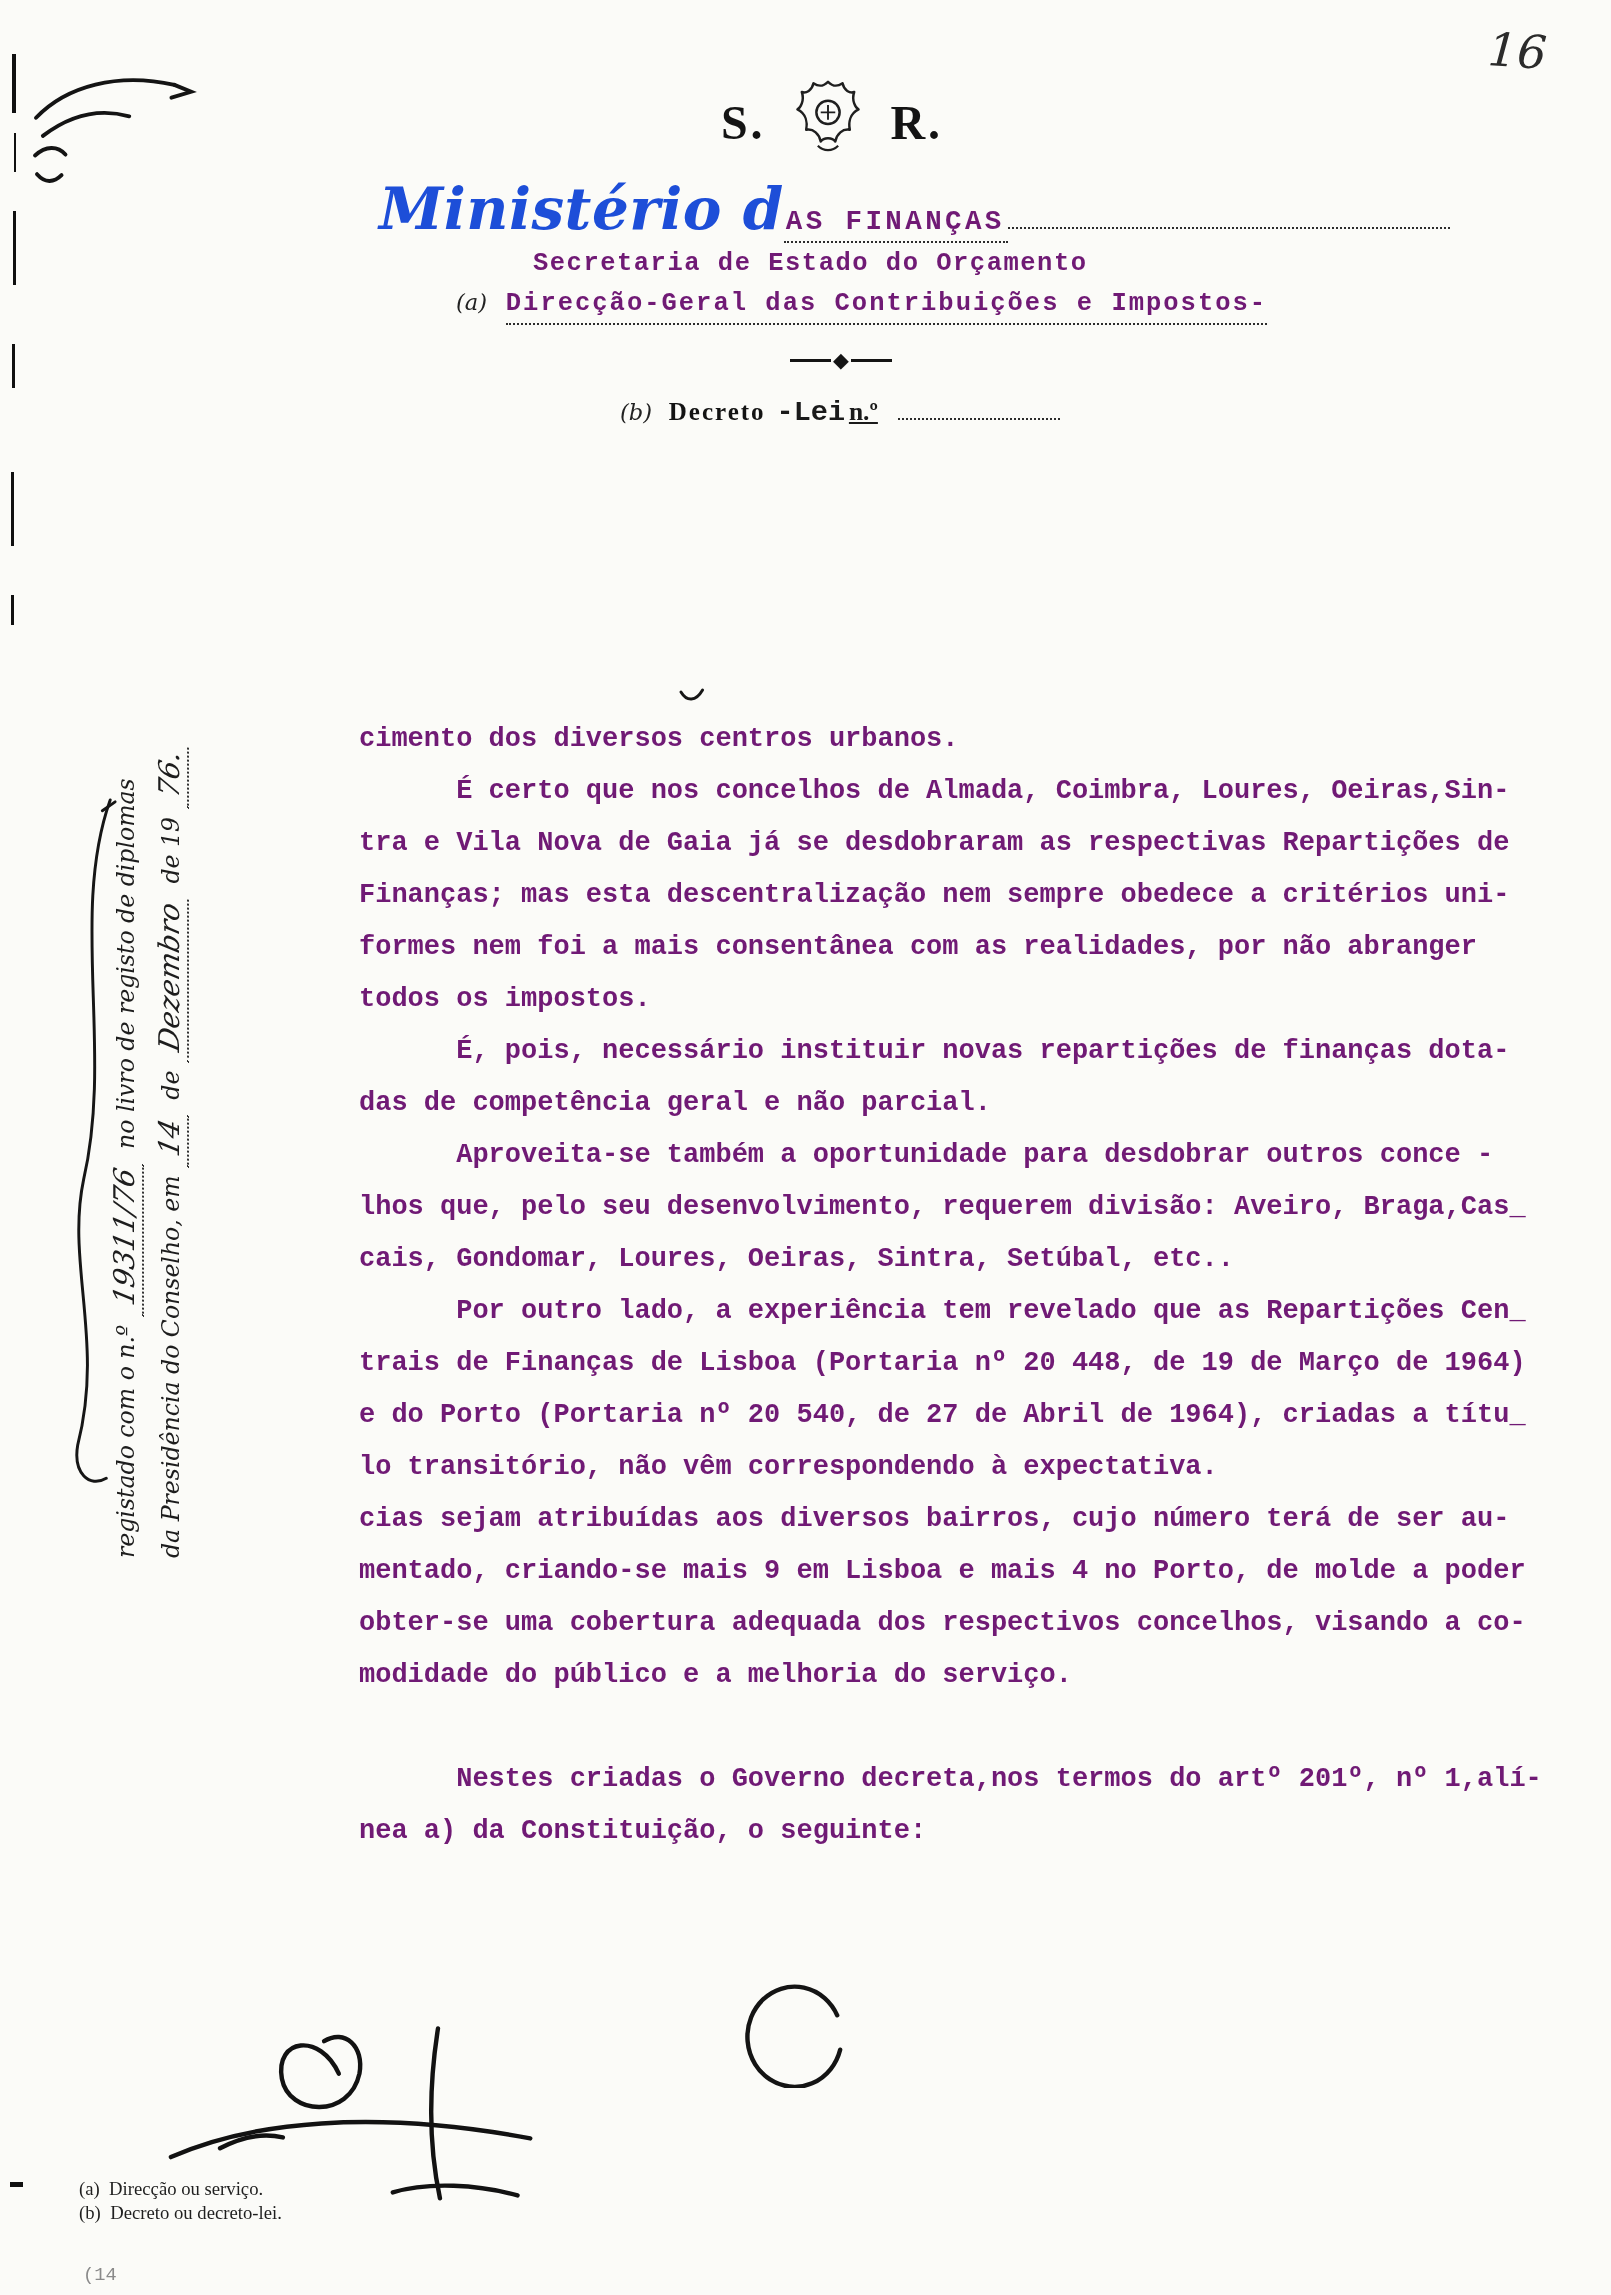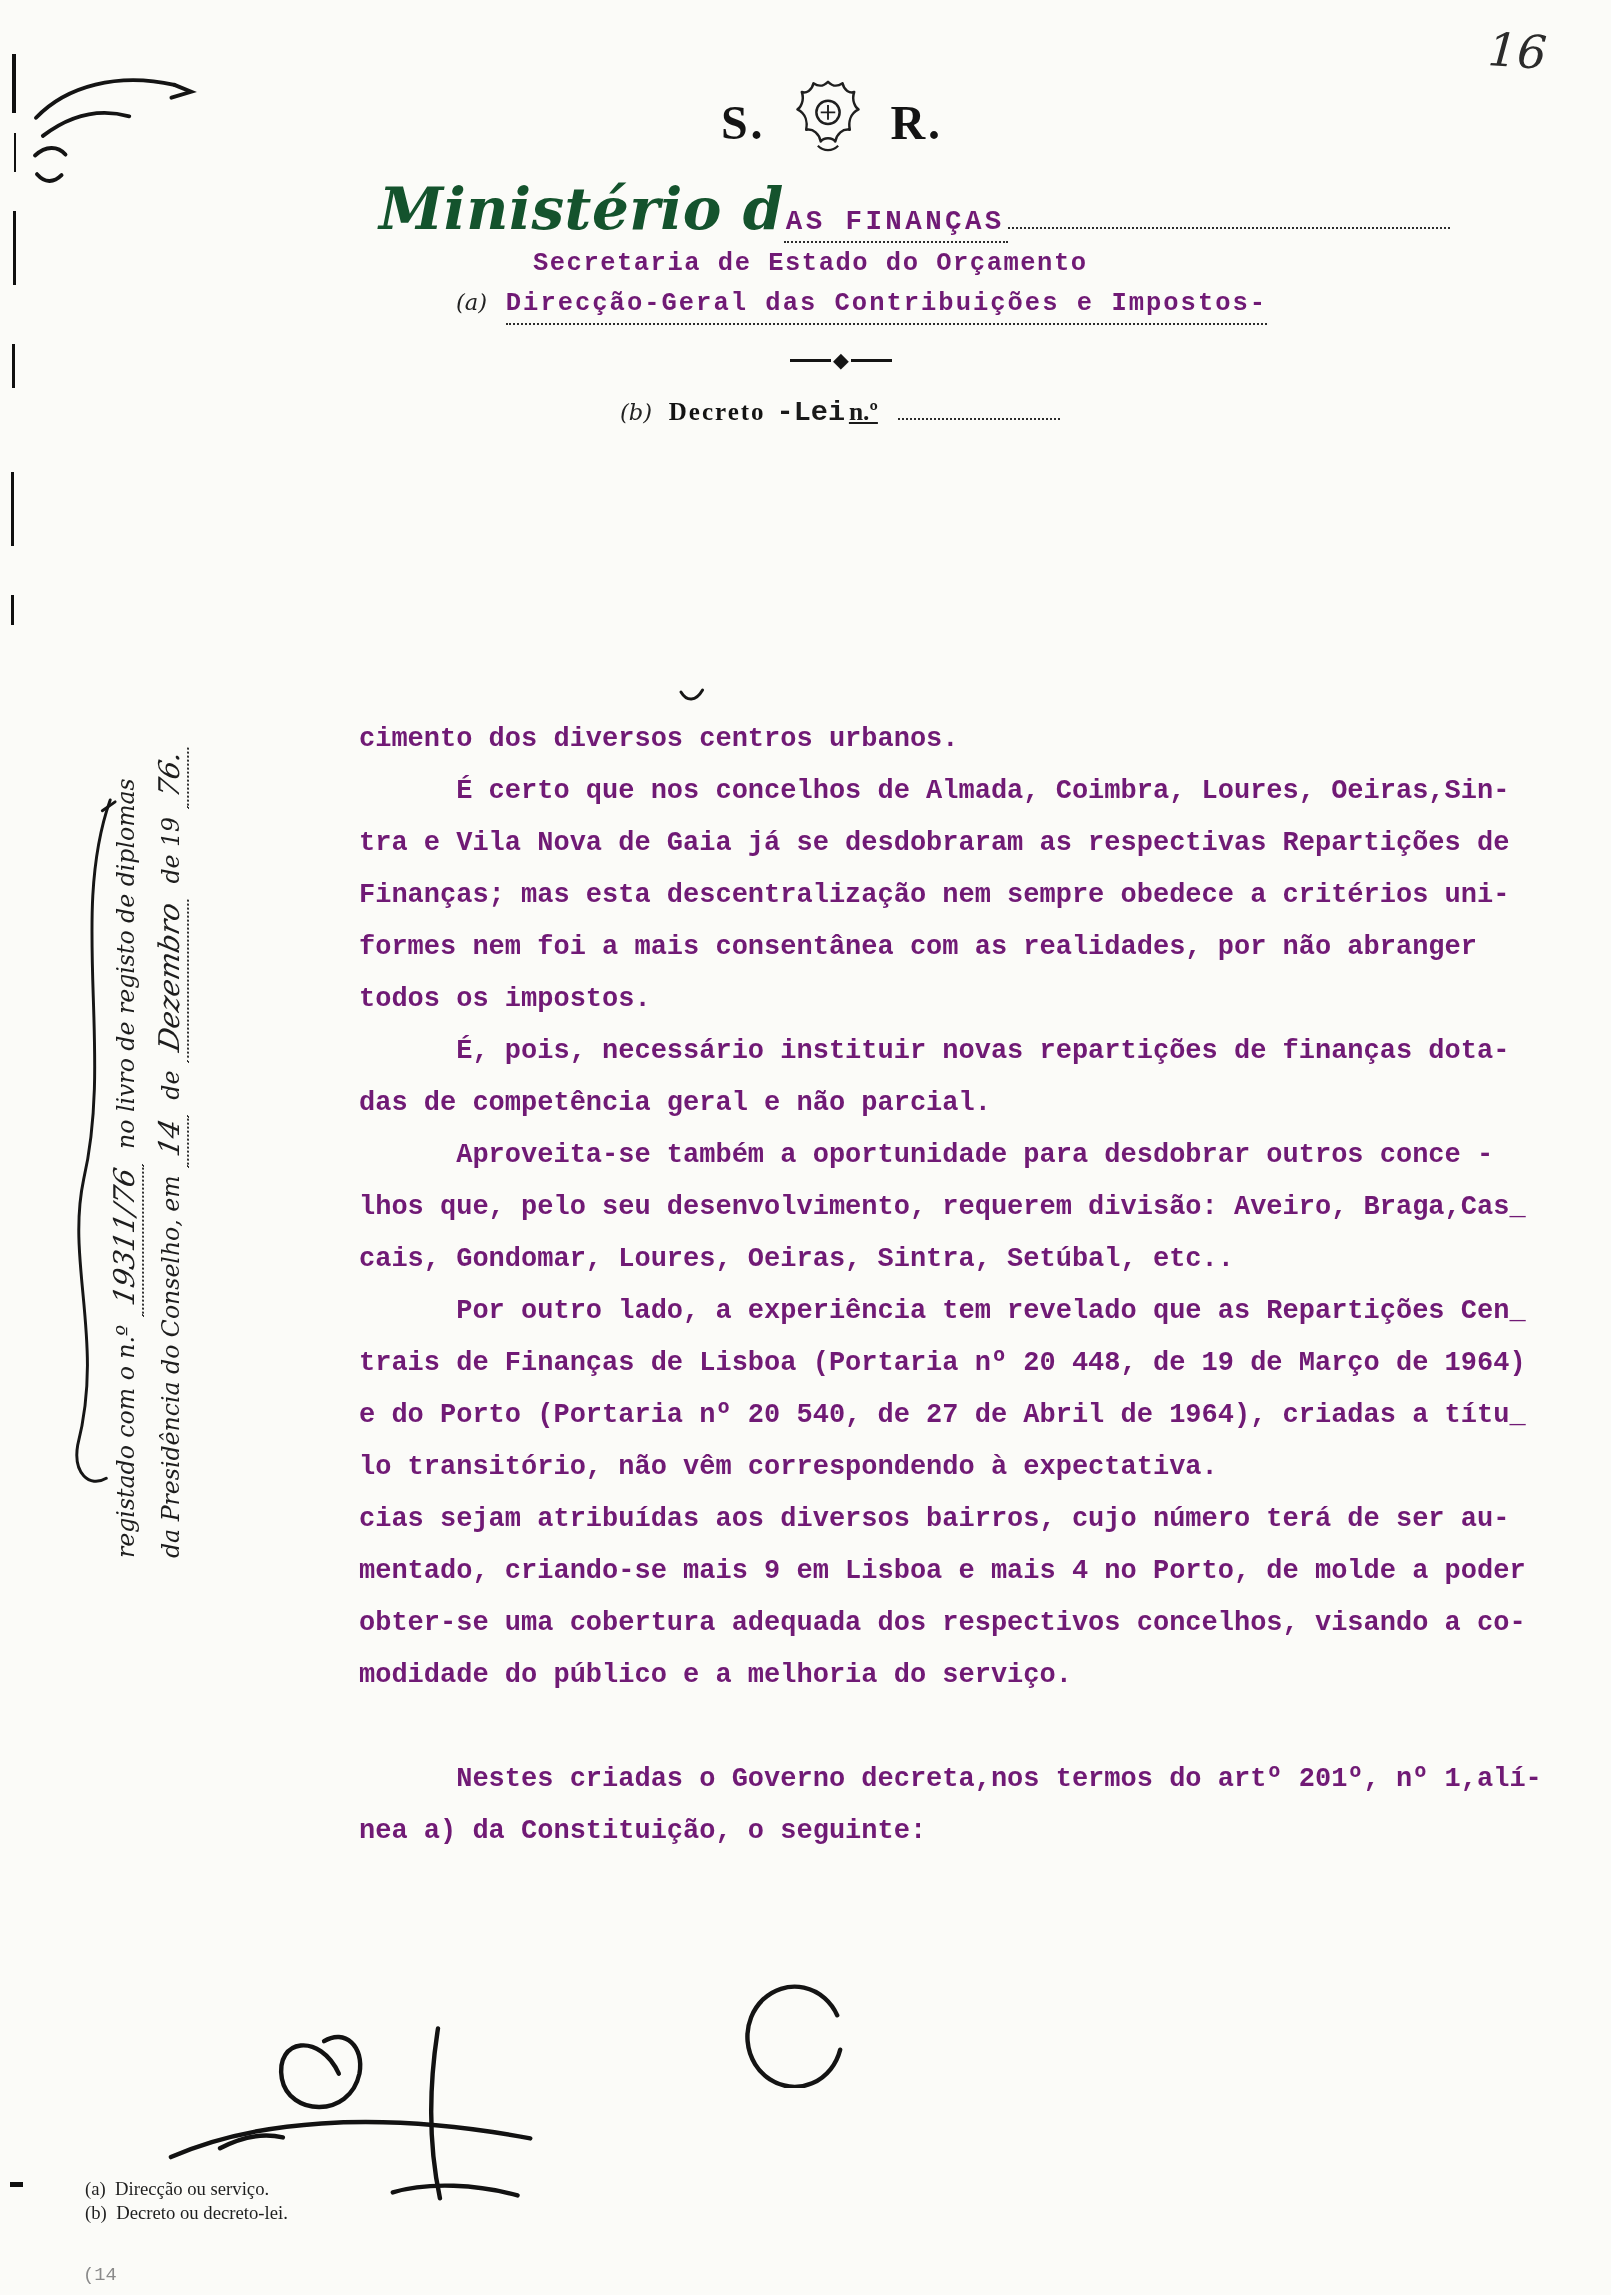--- a/index.html
+++ b/index.html
@@ -9,21 +9,21 @@
   .typed{font-family:"Liberation Mono","DejaVu Sans Mono",monospace;font-weight:700;color:#701a75;}
   .hand{font-family:"DejaVu Serif",serif;font-style:italic;color:#222;}
   .dots{display:inline-block;border-bottom:2.5px dotted #2c2c2c;height:0.9em;}
   
   .edge-mark{position:absolute;background:#101010;}
   
   .sr-row{position:absolute;top:89px;left:721px;display:flex;align-items:center;gap:25.5px;font-family:"Liberation Serif",serif;font-weight:700;font-size:48px;letter-spacing:2.9px;color:#141414;}
   .emblem{width:74px;height:80px;margin-top:-12.8px;}
   
   .ministry-row{position:absolute;top:175px;left:379px;display:flex;align-items:baseline;}
-  .script-title{font-family:"DejaVu Serif",serif;font-style:italic;font-weight:700;font-size:58px;letter-spacing:0.5px;color:#14532d;white-space:nowrap;}
+  .script-title{font-family:"DejaVu Serif",serif;font-style:italic;font-weight:700;font-size:58px;letter-spacing:0.5px;color:#1d4ed8;white-space:nowrap;}
   .ministry-typed{font-size:27.5px;letter-spacing:3.4px;border-bottom:2.5px dotted #2c2c2c;padding:0 2.9px 3.9px 2px;white-space:nowrap;}
   .secretariat{position:absolute;top:249px;left:533px;font-size:25.5px;letter-spacing:1.5px;white-space:nowrap;}
   .org-row{position:absolute;top:289px;left:456px;display:flex;align-items:baseline;gap:18.7px;}
   .fn-label{font-family:"DejaVu Serif",serif;font-style:italic;font-size:22.6px;color:#222;}
   .org-line{font-size:25.5px;letter-spacing:2px;border-bottom:2.5px dotted #2c2c2c;padding-bottom:4.9px;white-space:nowrap;}
   
   .divider{position:absolute;top:350px;left:790px;display:flex;align-items:center;gap:2px;color:#141414;}
   .divider .bar{width:41px;height:3.4px;background:#141414;}
   .divider .diamond{font-size:20.6px;line-height:1;}
   
@@ -35,21 +35,21 @@
   .decree-dots{width:162px;margin-left:20.6px;}
   
   .margin-note{position:absolute;left:108px;top:1558px;width:968px;transform:rotate(-90deg);transform-origin:0 0;font-family:"DejaVu Serif",serif;font-style:italic;font-size:23.6px;color:#1d1d1d;}
   .mn-line{height:45px;white-space:nowrap;display:flex;align-items:baseline;gap:11.8px;}
   .mn-print{white-space:nowrap;}
   .mn-hand{font-size:28.5px;display:inline-block;transform:skewX(-12deg);border-bottom:2px dotted #333;padding:0 7.9px 1px 7.9px;white-space:nowrap;}
   
   .body{position:absolute;left:359px;top:713px;font-size:27px;line-height:52px;}
   .line{white-space:pre;min-height:52px;}
   
-  .footnotes{position:absolute;left:85px;top:2177px;font-family:"Liberation Serif","DejaVu Serif",serif;font-size:18.7px;line-height:23.6px;color:#1f1f1f;}
+  .footnotes{position:absolute;left:79px;top:2177px;font-family:"Liberation Serif","DejaVu Serif",serif;font-size:18.7px;line-height:23.6px;color:#1f1f1f;}
   .footnote{white-space:pre;}
   .bottom-frag{position:absolute;left:83px;top:2264px;font-family:"Liberation Mono",monospace;font-size:18.7px;color:#8a8a8a;}
   
   .corner-mark{position:absolute;left:1488px;top:23.6px;font-size:46px;transform:rotate(4deg);color:#2b2b2b;}
   .svg-abs{position:absolute;}
 </style>
 </head>
 <body>
 
 <div class="page">

